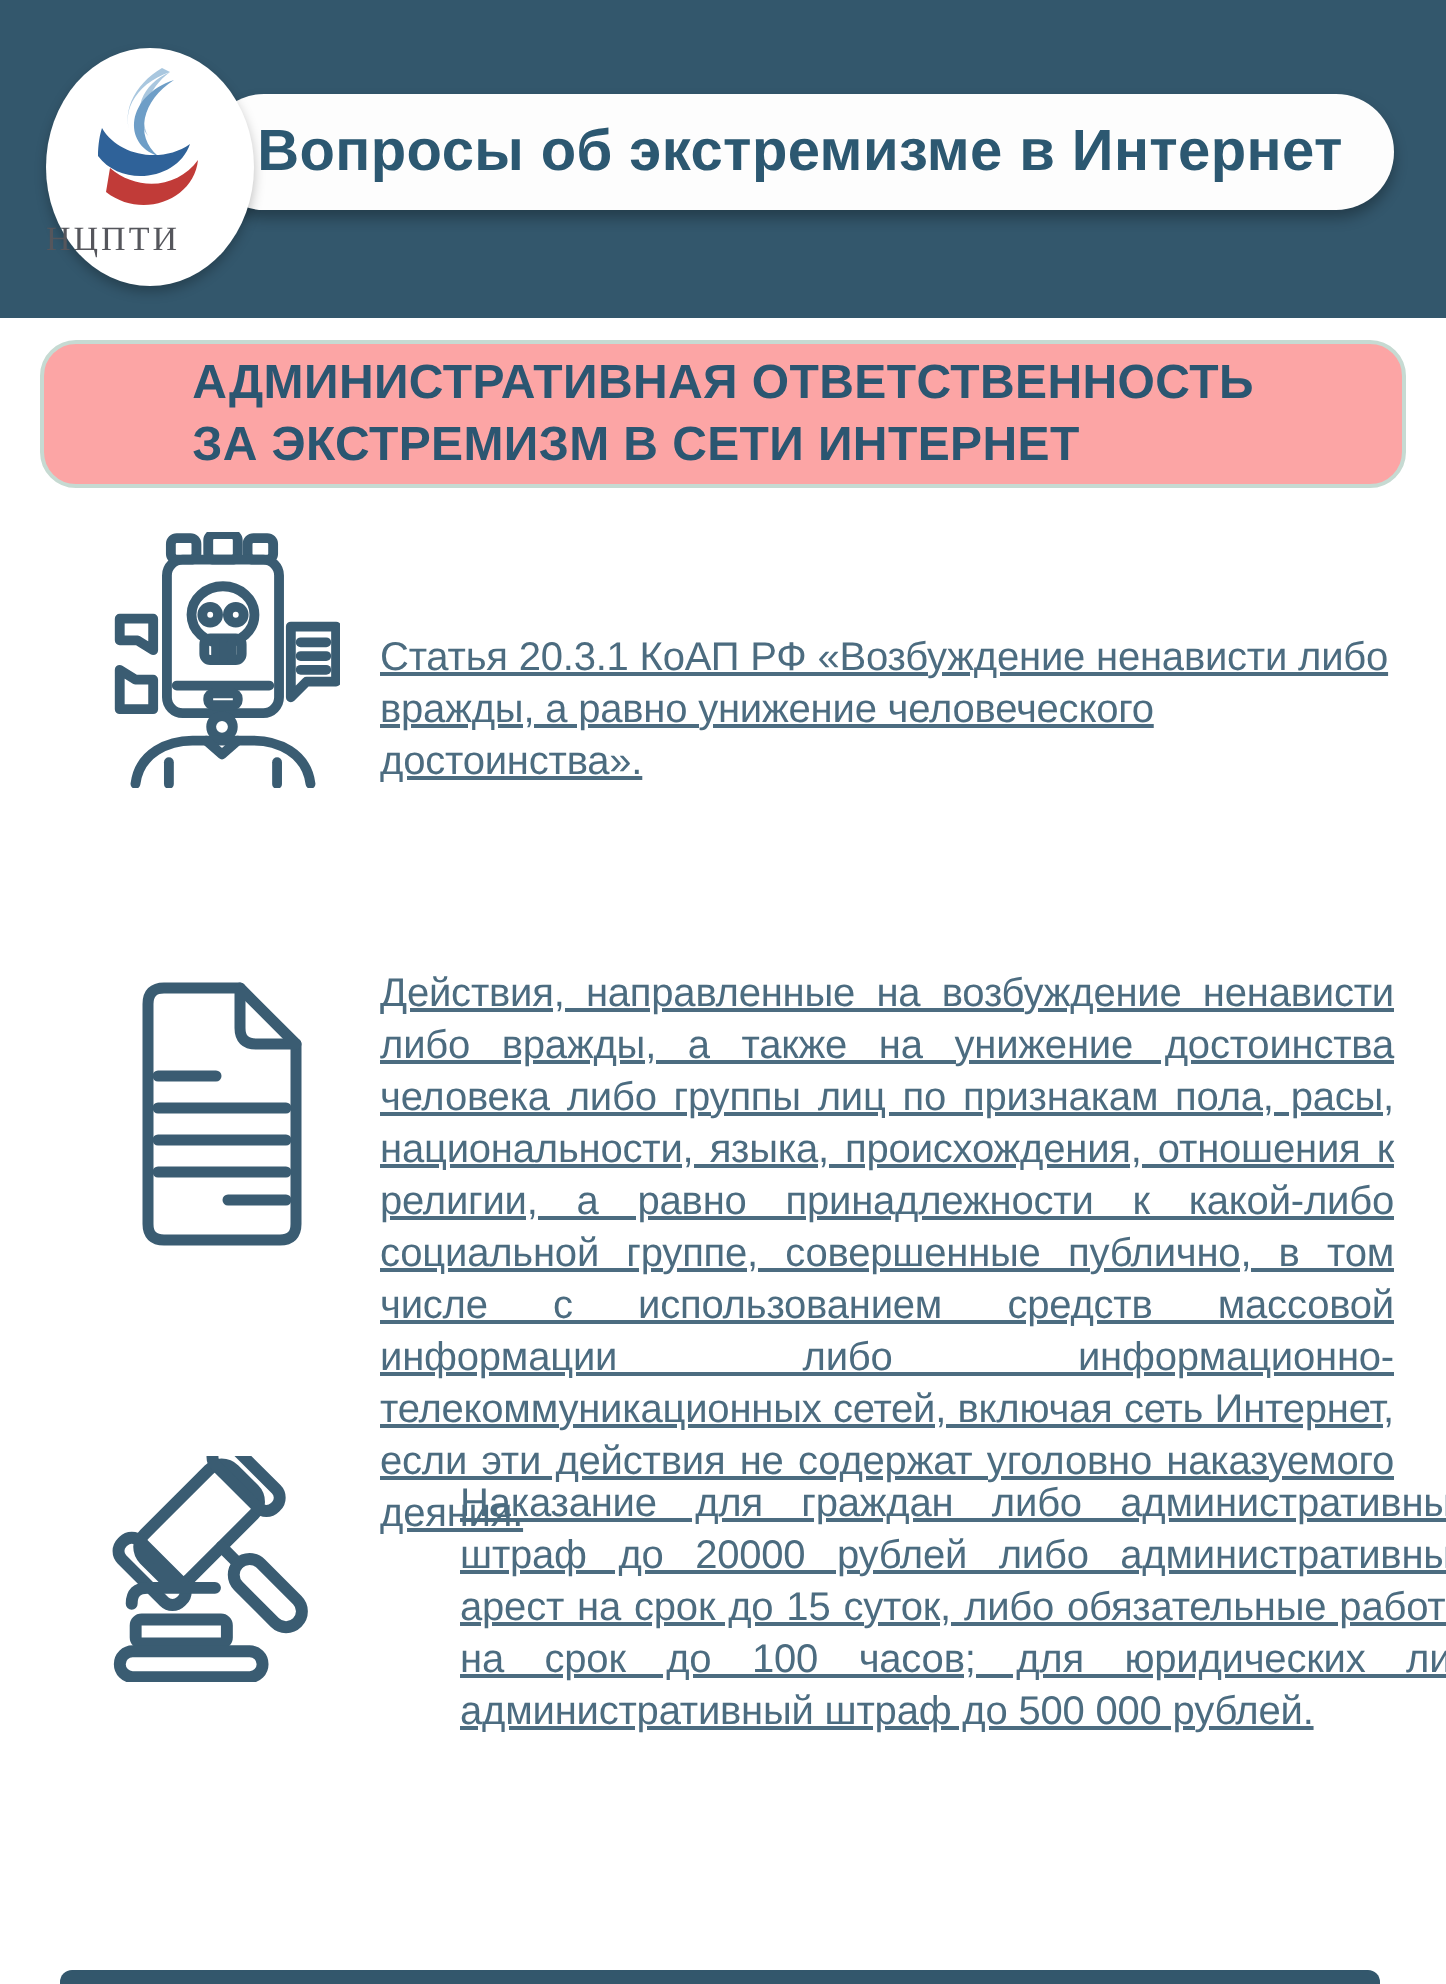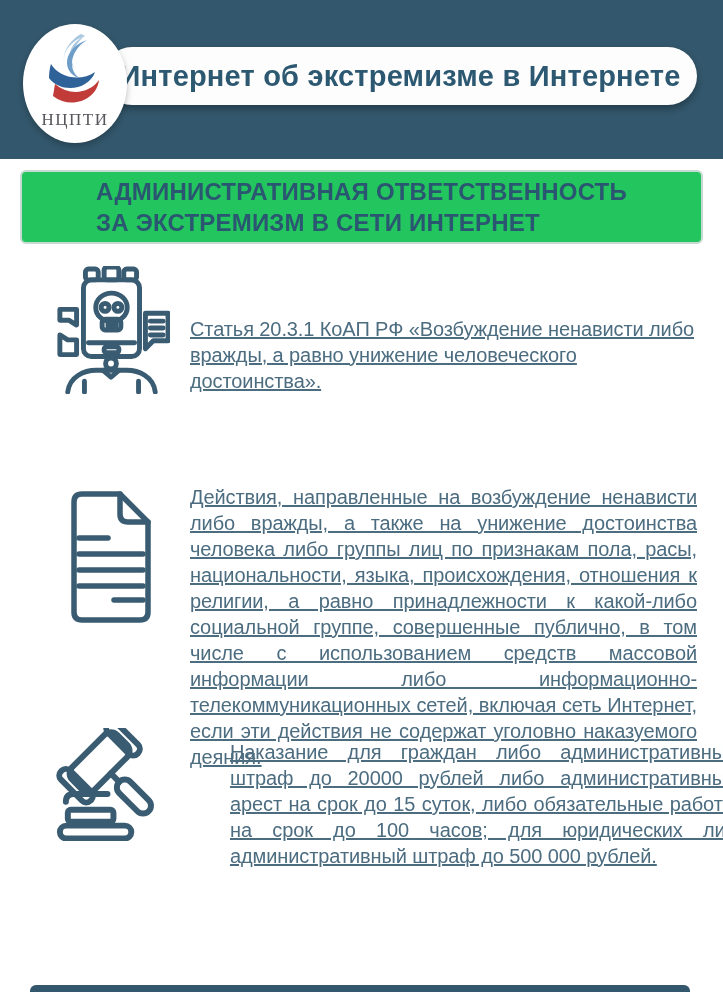--- a/index.html
+++ b/index.html
@@ -25,33 +25,33 @@
     display:flex;align-items:center;justify-content:center;
   }
   .page-title{
     font-size:29px;font-weight:bold;color:#2C5871;
     letter-spacing:0.2px;white-space:nowrap;
   }
   .logo{
     position:absolute;left:23px;top:24px;width:104px;height:119px;
     background:#ffffff;border-radius:50%;
     box-shadow:0 3px 6px rgba(0,0,0,0.25);
-    display:flex;flex-direction:column;align-items:center;justify-content:flex-end;
+    display:flex;flex-direction:column;align-items:flex-start;justify-content:flex-end;
     z-index:2;
   }
   .logo svg{position:absolute;top:10px;left:18px;}
   .logo-text{
     font-family:"Liberation Serif","DejaVu Serif",serif;
     font-size:17px;color:#55565c;letter-spacing:1.5px;
     margin-bottom:13px;
   }
   
   .section-header{
     position:absolute;left:20px;top:170px;width:683px;height:74px;
-    background:#22c55e;border:2px solid #C6DAD2;border-radius:6px;
+    background:#fca5a5;border:2px solid #C6DAD2;border-radius:18px;
     box-sizing:border-box;
     display:flex;align-items:center;justify-content:center;
   }
   .sh-inner{
     text-align:left;
     font-size:24px;font-weight:bold;color:#2B5671;line-height:31px;
     letter-spacing:0.2px;
   }
   
   .icon{position:absolute;}
@@ -75,21 +75,21 @@
     background:#33576C;border-radius:6px 6px 0 0;
   }
 </style>
 </head>
 <body>
 
 <div class="canvas">
 
   <div class="band">
     <div class="banner">
-      <span class="page-title">Интернет об экстремизме в Интернете</span>
+      <span class="page-title">Вопросы об экстремизме в Интернет</span>
     </div>
     <div class="logo">
       <svg width="68" height="78" viewBox="0 0 68 78">
         <path d="M44,2 C26,8 18,24 26,36 C18,24 26,8 40,0 Z M44,2 C33,10 28,24 33,34 C24,22 30,8 44,2 Z" fill="#A9C7DF"></path>
         <path d="M46,6 C30,16 26,34 38,44 C20,38 22,14 46,6 Z" fill="#6E9EC7"></path>
         <path d="M10,30 C18,44 40,48 54,38 C48,56 20,60 8,44 C8,38 9,33 10,30 Z" fill="#2F6299"></path>
         <path d="M14,50 C28,62 48,60 58,46 C56,66 30,76 12,62 Z" fill="#C13B38"></path>
       </svg>
       <div class="logo-text">НЦПТИ</div>
     </div>

